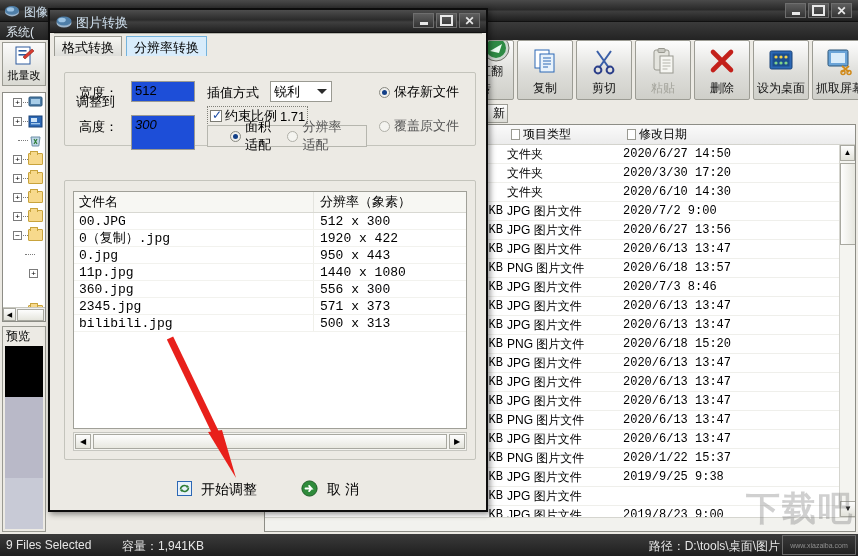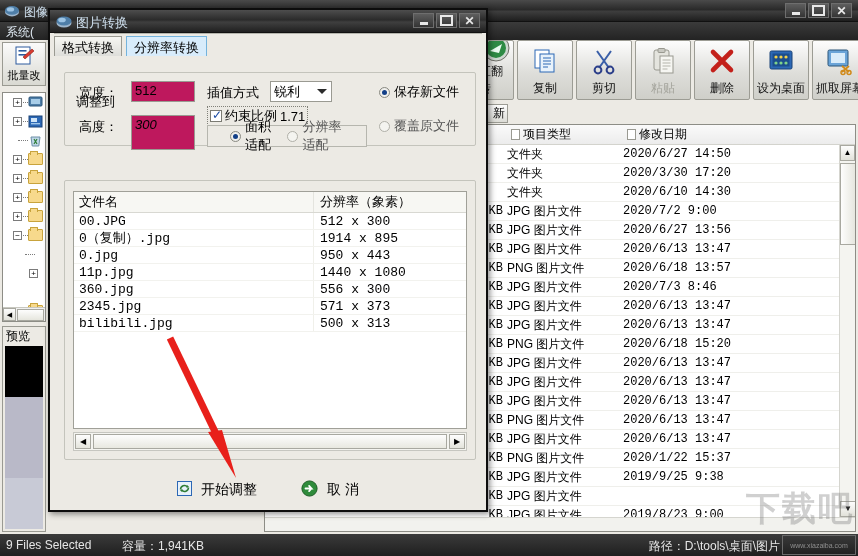--- a/index.html
+++ b/index.html
@@ -214,21 +214,21 @@
   .group > .glegend {
     position: absolute; top: -8px; left: 8px; background: #eceae4;
     padding: 0 3px; font-size: 13px; margin-top: 28px;
   }
 
   .g-adjust { left: 14px; top: 62px; width: 412px; height: 74px; }
   .g-files  { left: 14px; top: 170px; width: 412px; height: 280px; }
 
   .fld-lbl { position: absolute; font-size: 13px; }
   .txt {
-    position: absolute; background: #be185d; border: 1px solid #9a9a92;
+    position: absolute; background: #1d4ed8; border: 1px solid #9a9a92;
     font-size: 13px; padding: 1px 3px; font-family: "Liberation Sans", sans-serif;
   }
   .sel {
     position: absolute; background: #fff; border: 1px solid #9a9a92;
     font-size: 13px; padding: 1px 3px; display: flex; align-items: center;
   }
   .sel .arrow {
     position: absolute; right: 4px; top: 7px;
     width: 0; height: 0; border-left: 5px solid transparent;
     border-right: 5px solid transparent; border-top: 5px solid #2b2b2b;
@@ -754,21 +754,21 @@
             <span>分辨率（象素）</span>
           </div>
         </div>
         <div id="drows">
             <div class="drow">
               <div class="dcol-name">00.JPG</div>
               <div class="dcol-res">512 x 300</div>
             </div>
             <div class="drow">
               <div class="dcol-name">0（复制）.jpg</div>
-              <div class="dcol-res">1914 x 895</div>
+              <div class="dcol-res">1920 x 422</div>
             </div>
             <div class="drow">
               <div class="dcol-name">0.jpg</div>
               <div class="dcol-res">950 x 443</div>
             </div>
             <div class="drow">
               <div class="dcol-name">11p.jpg</div>
               <div class="dcol-res">1440 x 1080</div>
             </div>
             <div class="drow">

